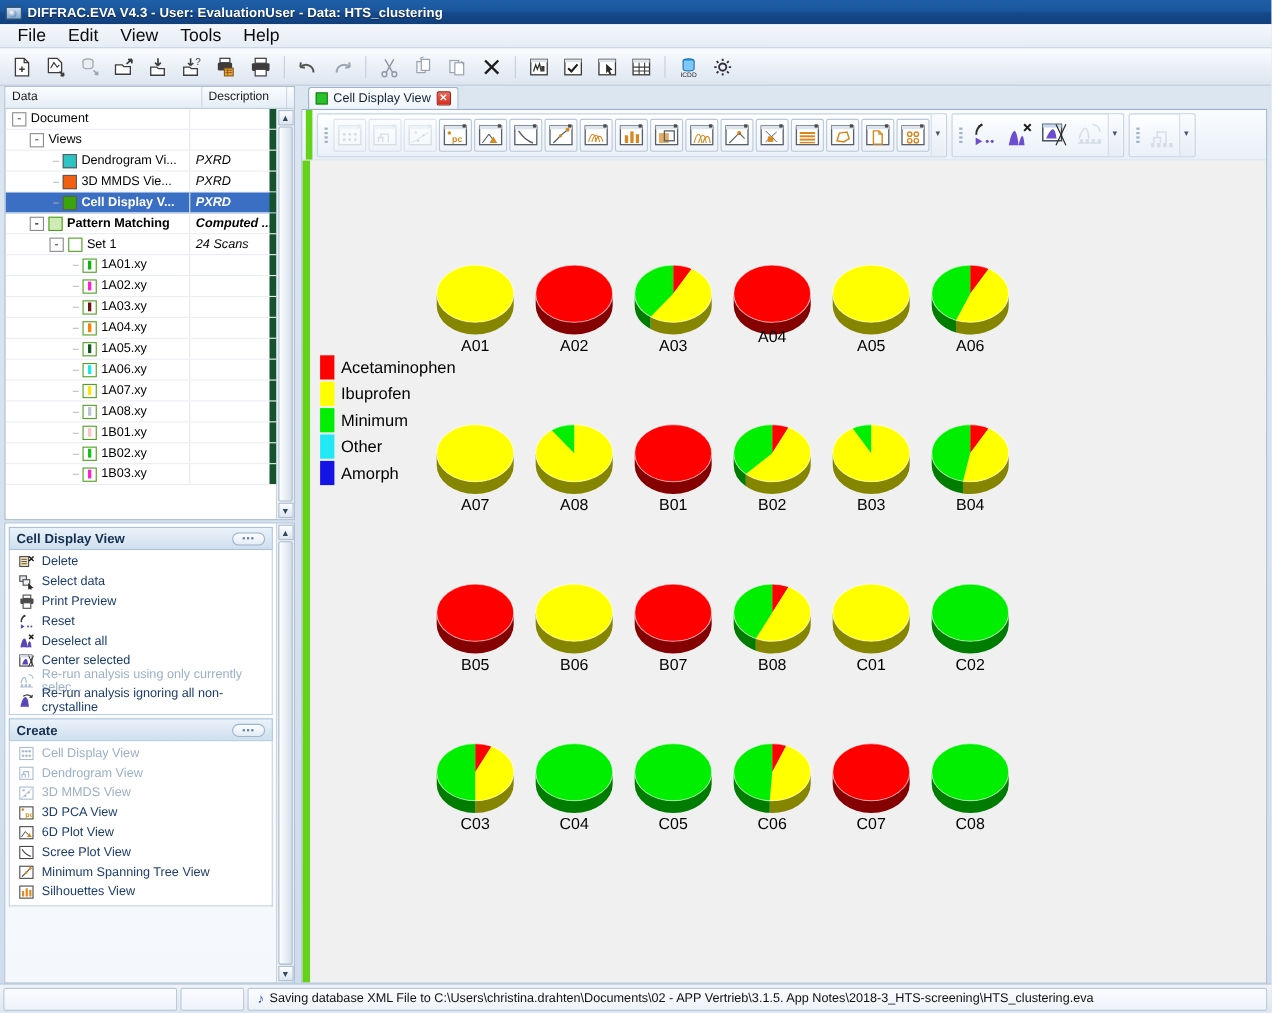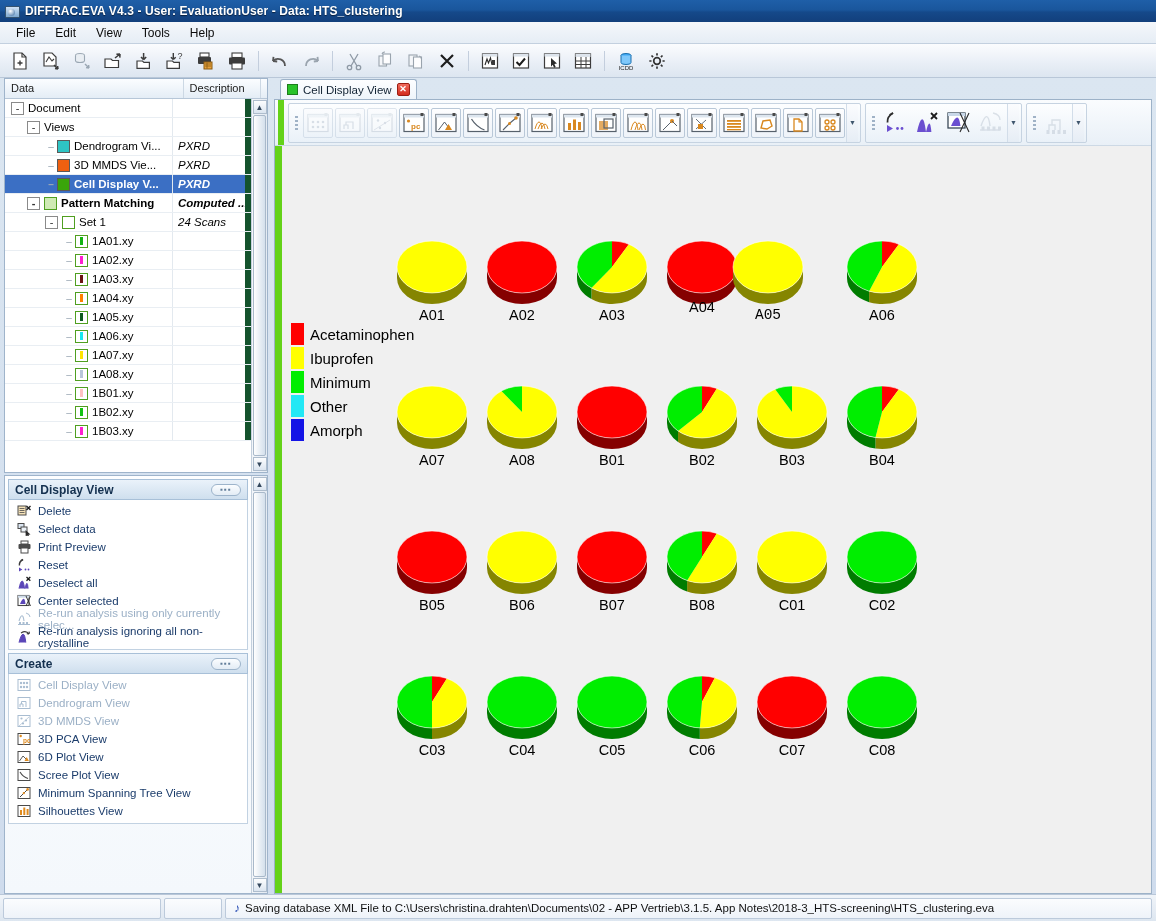--- a/index.html
+++ b/index.html
@@ -35,21 +35,21 @@
   }
   .titlebar .txt { font-size:12px; font-weight:bold; letter-spacing:.1px;
                    text-shadow:0 1px 1px rgba(0,0,0,.55); }
 
   
   .menubar {
     height:22px; flex:0 0 22px; display:flex; align-items:center;
     background:linear-gradient(#f4f7fb,#e6edf5);
     border-bottom:1px solid #c3d0df; padding-left:6px;
   }
-  .menubar .mi { padding:2px 10px; font-size:12px; color:#0a0a0a; cursor:default; border-radius:2px;text-align:right; }
+  .menubar .mi { padding:2px 10px; font-size:16px; color:#0a0a0a; cursor:default; border-radius:2px;text-align:right; }
 
   
   .toolbar {
     height:34px; flex:0 0 34px; display:flex; align-items:center;
     background:linear-gradient(#fbfcfe,#e8eef6 60%,#dde6f0);
     border-bottom:1px solid #b9c7d8; padding-left:5px; gap:1px;
   }
   .tb { width:30px; height:28px; display:flex; align-items:center; justify-content:center;
         border-radius:3px; cursor:default; }
   .tbsep { width:1px; height:20px; background:#c3cedd; margin:0 5px; }
@@ -1092,21 +1092,21 @@
                   <path d="M55 38 L55 12 A35 26 0 0 1 71.86137859356003 15.216026318859548 Z" fill="#ff0000"></path>
                   <path d="M55 38 L71.86137859356003 15.216026318859548 A35 26 0 1 1 34.42751616976344 59.03444185374863 Z" fill="#ffff00"></path>
                   <path d="M55 38 L34.42751616976344 59.03444185374863 A35 26 0 0 1 54.99999999999999 12 Z" fill="#00ee00"></path>
                   <ellipse cx="55" cy="38" rx="35" ry="26" fill="none" stroke="rgba(255,255,255,.55)" stroke-width="1"></ellipse>
                 </svg><div class="pie-label" style="top: 78px;">A03</div></div>
               <div class="pie-wrap" style="left: 365px; top: 83px; width: 110px; height: 105px;"><svg width="110" height="105" viewBox="0 0 110 105">
                   <path d="M90 38 A35 26 0 0 1 20 38 L20 49 A35 26 0 0 0 90 49 Z" fill="#850000"></path>
                   <ellipse cx="55" cy="38" rx="35" ry="26" fill="#ff0000"></ellipse>
                   <ellipse cx="55" cy="38" rx="35" ry="26" fill="none" stroke="rgba(255,255,255,.55)" stroke-width="1"></ellipse>
                 </svg><div class="pie-label" style="top: 70px;">A04</div></div>
-              <div class="pie-wrap" style="left: 431px; top: 83px; width: 110px; height: 105px; font-family: Liberation Mono, monospace;"><svg width="110" height="105" viewBox="0 0 110 105">
+              <div class="pie-wrap" style="left: 455px; top: 83px; width: 110px; height: 105px;"><svg width="110" height="105" viewBox="0 0 110 105">
                   <path d="M90 38 A35 26 0 0 1 20 38 L20 49 A35 26 0 0 0 90 49 Z" fill="#858500"></path>
                   <ellipse cx="55" cy="38" rx="35" ry="26" fill="#ffff00"></ellipse>
                   <ellipse cx="55" cy="38" rx="35" ry="26" fill="none" stroke="rgba(255,255,255,.55)" stroke-width="1"></ellipse>
                 </svg><div class="pie-label" style="top: 78px;">A05</div></div>
               <div class="pie-wrap" style="left: 545px; top: 83px; width: 110px; height: 105px;"><svg width="110" height="105" viewBox="0 0 110 105">
                   <path d="M90 38 A35 26 0 0 1 42.11564065603628 62.17418863309454 L42.11564065603628 73.17418863309453 A35 26 0 0 0 90 49 Z" fill="#858500"></path>
                   <path d="M42.11564065603628 62.17418863309454 A35 26 0 0 1 20 38 L20 49 A35 26 0 0 0 42.11564065603628 73.17418863309453 Z" fill="#007c00"></path>
                   <path d="M55 38 L55 12 A35 26 0 0 1 71.86137859356003 15.216026318859548 Z" fill="#ff0000"></path>
                   <path d="M55 38 L71.86137859356003 15.216026318859548 A35 26 0 0 1 42.11564065603628 62.17418863309454 Z" fill="#ffff00"></path>
                   <path d="M55 38 L42.11564065603628 62.17418863309454 A35 26 0 0 1 54.99999999999999 12 Z" fill="#00ee00"></path>

